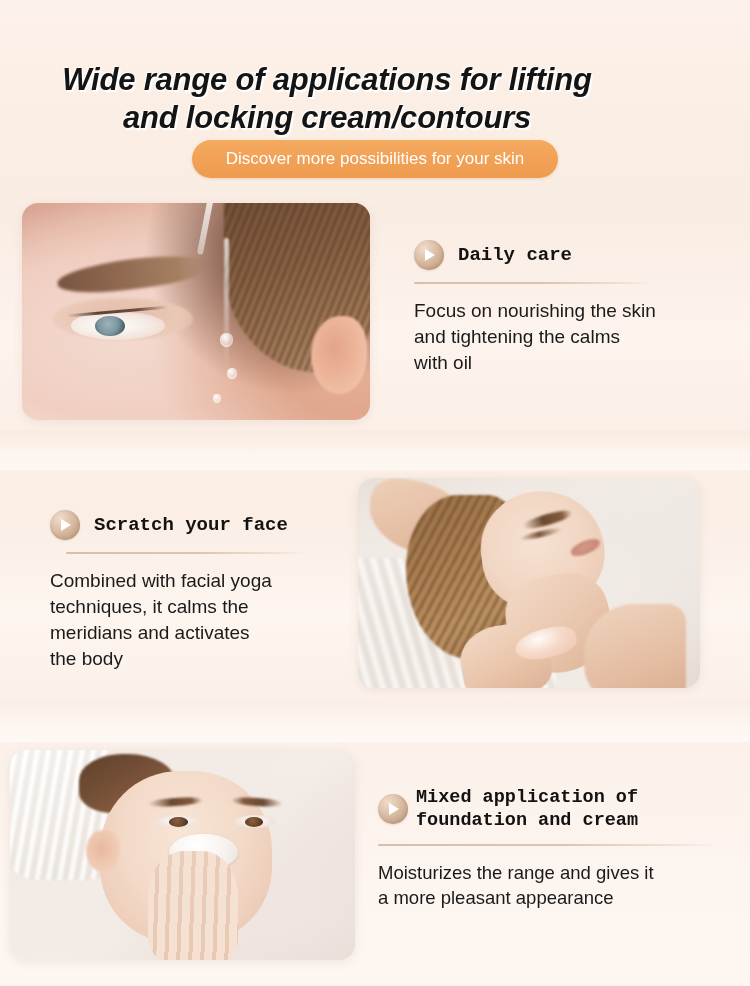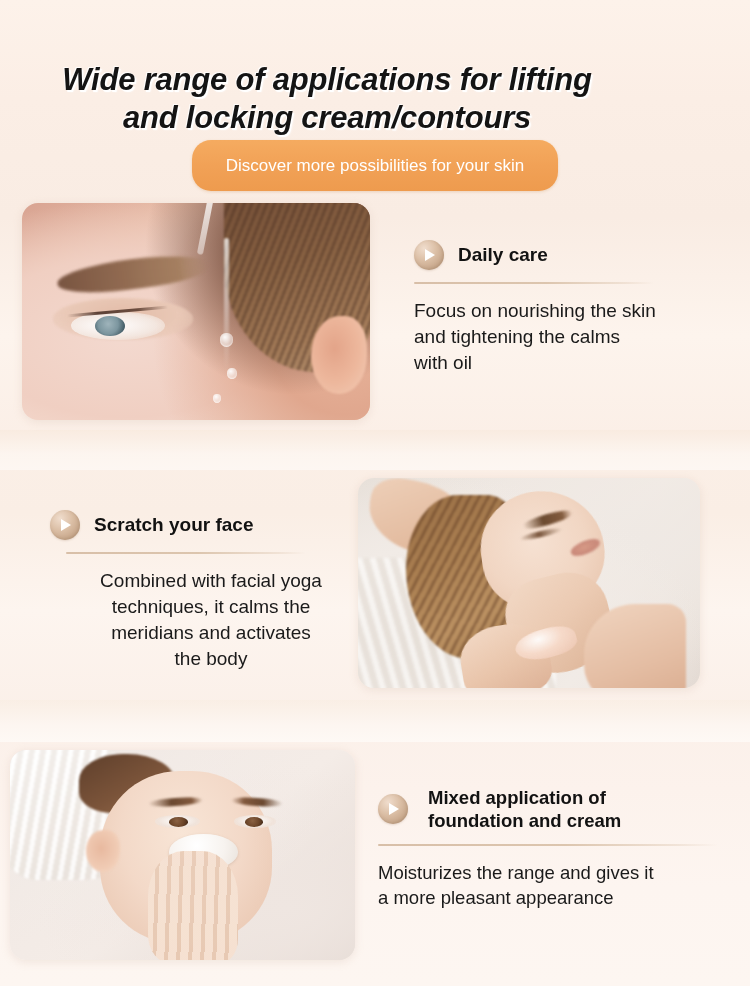--- a/index.html
+++ b/index.html
@@ -77,21 +77,21 @@
     left: 0;
     top: 140px;
     width: 750px;
     display: flex;
     justify-content: center;
   }
   .cta {
     display: inline-flex;
     align-items: center;
     justify-content: center;
-    height: 51px;
+    height: 38px;
     padding: 0 34px;
     border-radius: 19px;
     background: linear-gradient(180deg, #f5ab60 0%, #f1a156 52%, #ee9b4e 100%);
     color: #ffffff;
     font-size: 17px;
     font-weight: 400;
     white-space: nowrap;
     border: none;
     box-shadow: 0 1px 3px rgba(200,140,80,0.28);
     cursor: pointer;
@@ -349,29 +349,29 @@
   .ph3-ear {
     position: absolute; left: 22%; top: 38%; width: 10%; height: 20%;
     border-radius: 50% 40% 50% 50%;
     background: radial-gradient(ellipse at 44% 44%, #e8b99f 0%, #f0cbb4 60%, #f5dbc8 100%);
     filter: blur(0.8px);
   }
 
   
   .block { position: absolute; }
   .block-1 { left: 414px; top: 240px; width: 324px; }
-  .block-2 { left: 50px;  top: 510px; width: 322px; text-align: center; }
+  .block-2 { left: 50px;  top: 510px; width: 322px; }
   .block-3 { left: 378px; top: 786px; width: 360px; }
 
   .head-row {
     display: flex;
     align-items: center;
     gap: 14px;
   }
-  .block-3 .head-row { gap: 20px; }
+  .block-3 .head-row { gap: 8px; }
 
   .play-icon {
     flex: 0 0 auto;
     width: 30px;
     height: 30px;
     border-radius: 50%;
     background: radial-gradient(circle at 34% 28%, #f0ddcd 0%, #dcc0a7 40%, #c8a88c 72%, #bb9a7d 100%);
     box-shadow: inset -1px -1px 3px rgba(150,120,95,0.35), 0 1px 2px rgba(180,150,125,0.3);
     position: relative;
     cursor: pointer;
@@ -388,20 +388,21 @@
     border-width: 6.5px 0 6.5px 10px;
     border-color: transparent transparent transparent #ffffff;
   }
 
   .block-title {
     font-size: 19px;
     font-weight: 700;
     color: #121212;
     line-height: 24px;
     white-space: pre-line;
+    font-family: Liberation Mono, monospace;
   }
   .block-1 .block-title { font-size: 19px; }
   .block-2 .block-title { font-size: 19px; }
   .block-3 .block-title { font-size: 18.5px; line-height: 23px; }
 
   .divider {
     height: 1.6px;
     margin-top: 12px;
     background: linear-gradient(90deg, #d8bfa8 0%, #dcc5ae 55%, rgba(220,197,174,0.35) 88%, rgba(220,197,174,0) 100%);
     border-radius: 2px;

